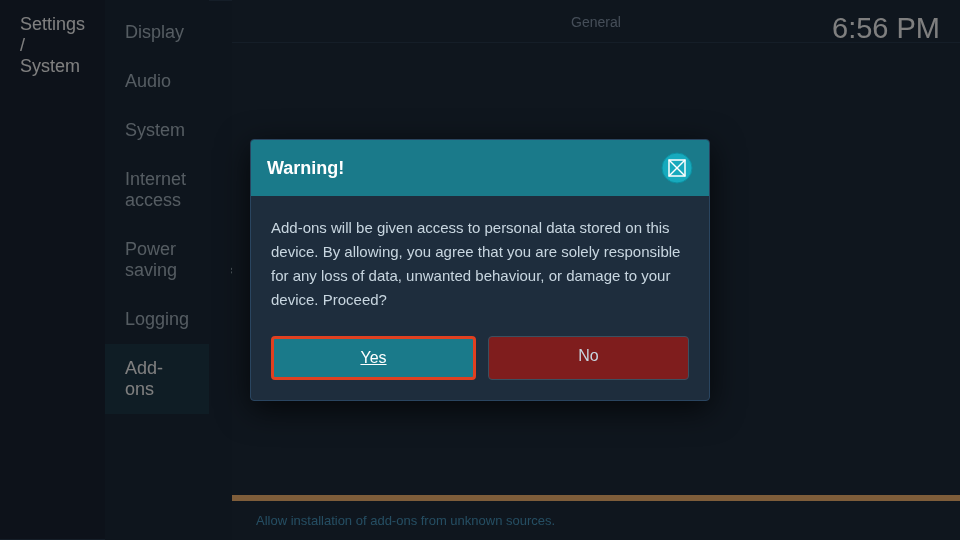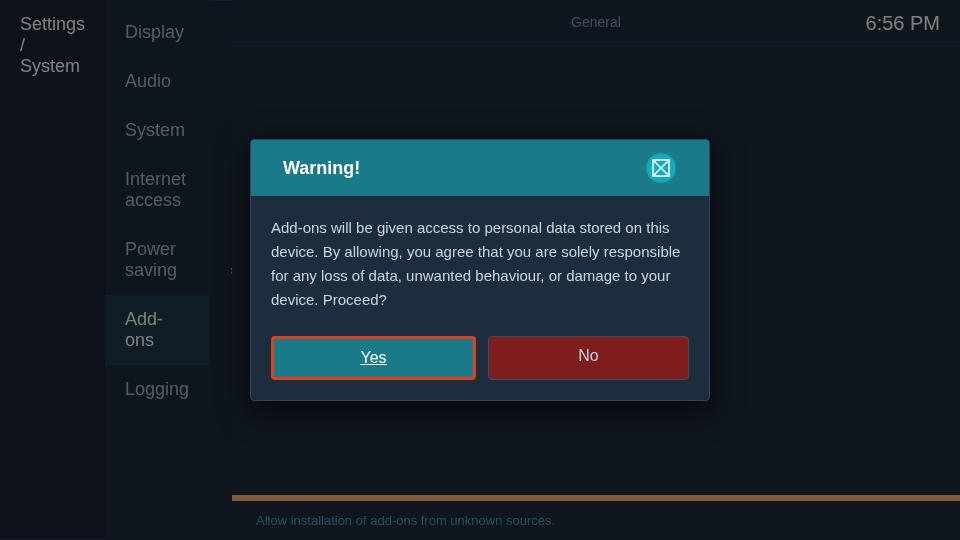--- a/index.html
+++ b/index.html
@@ -75,21 +75,21 @@
       width: 728px;
       height: 100%;
       background: #1e2d3d;
     }
 
     
     .topbar {
       position: absolute;
       top: 0; right: 0;
       padding: 12px 20px;
-      font-size: 20px;
+      font-size: 29px;
       color: #ffffff;
       font-weight: 300;
     }
 
     
     .section-header {
       text-align: center;
       padding: 14px 0 12px 0;
       font-size: 14px;
       color: #8a9bb0;
@@ -170,21 +170,21 @@
       background: #1e2d3d;
       border: 1px solid #2a4560;
       border-radius: 4px;
       width: 460px;
       overflow: hidden;
       box-shadow: 0 8px 32px rgba(0,0,0,0.7);
     }
 
     .dialog-header {
       background: #1a7a8a;
-      padding: 12px 32px;
+      padding: 12px 16px;
       display: flex;
       align-items: center;
       justify-content: space-between;
     }
 
     .dialog-title {
       font-size: 18px;
       color: #ffffff;
       font-weight: 600;
     }
@@ -236,22 +236,22 @@
 <body>
 
 <div class="sidebar">
   <div class="sidebar-title">Settings / System</div>
   <nav class="sidebar-nav">
     <div class="sidebar-item">Display</div>
     <div class="sidebar-item">Audio</div>
     <div class="sidebar-item">System</div>
     <div class="sidebar-item">Internet access</div>
     <div class="sidebar-item">Power saving</div>
+    <div class="sidebar-item">Logging</div>
     <div class="sidebar-item active">Add-ons</div>
-    <div class="sidebar-item">Logging</div>
   </nav>
   <div class="sidebar-footer">
     <span class="gear-icon">⚙</span>
     <span>Standard</span>
   </div>
 </div>
 
 <div class="main">
   <div class="topbar">6:56 PM</div>
 

